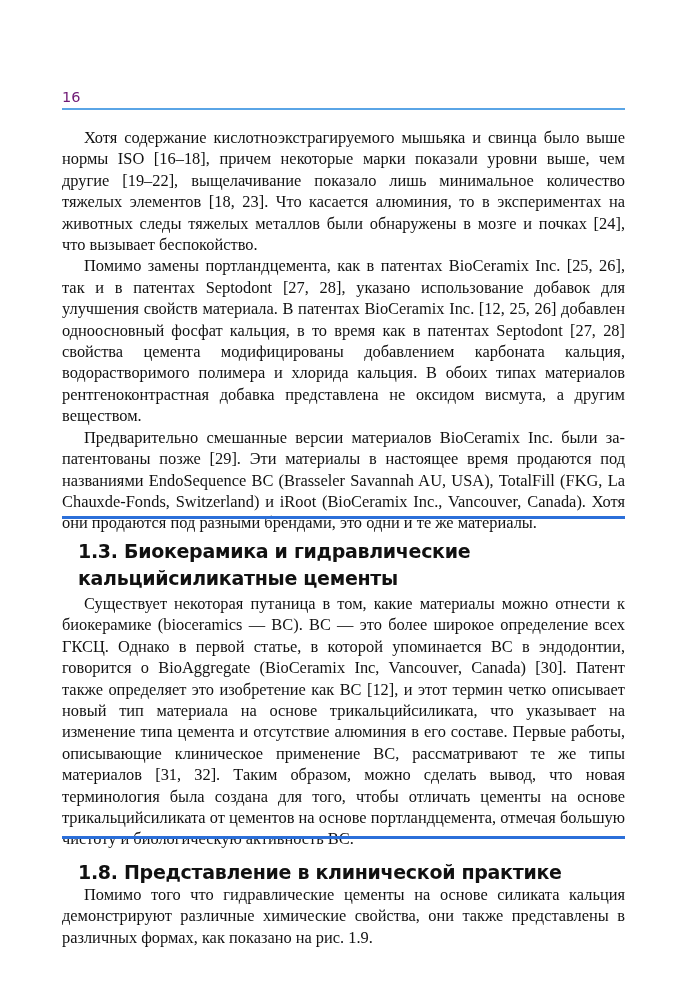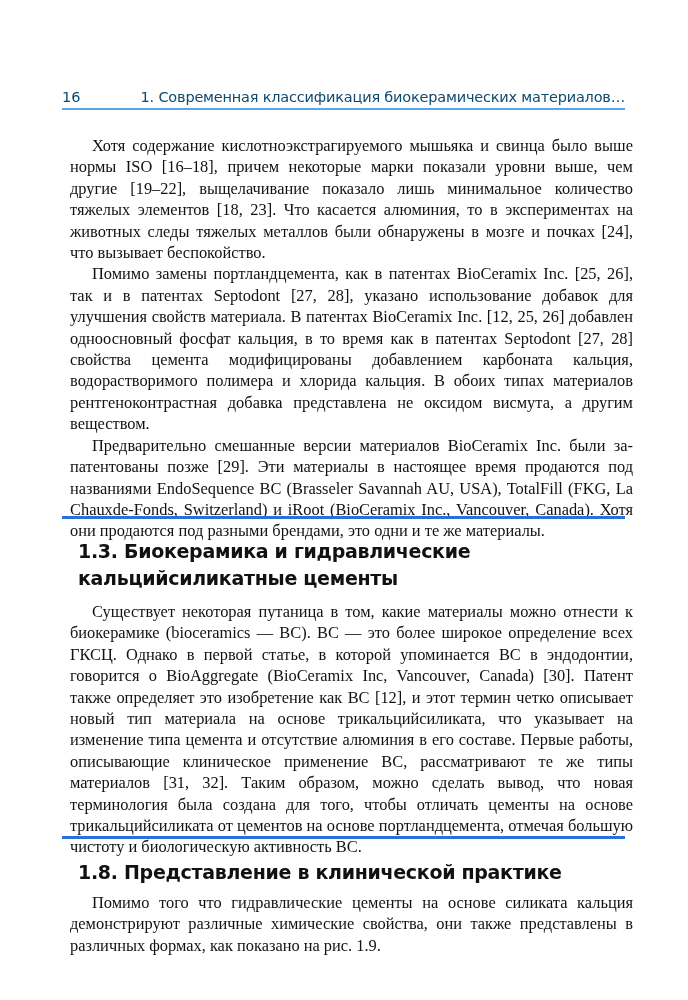--- a/index.html
+++ b/index.html
@@ -1,28 +1,28 @@
 <!DOCTYPE html>
 <html><head>
 <meta charset="utf-8">
 <style>
   html, body { margin: 0; padding: 0; background: #ffffff; }
   body { width: 688px; height: 1000px; position: relative; overflow: hidden; }
   .page { position: absolute; left: 62px; top: 0; width: 563px; }
   .running-head {
     position: absolute; top: 89px; left: 0; width: 563px;
     display: flex; justify-content: space-between; align-items: center;
-    font-family: "DejaVu Sans", sans-serif; font-size: 14.5px; color: #0c4a6e;
+    font-family: "DejaVu Sans", sans-serif; font-size: 14.5px; color: #701a75;
     padding-bottom: 3px; border-bottom: 2px solid #5aa5e6;
   }
   .running-head .num { font-size: 14.5px; }
   .running-head .title { font-size: 14.5px; letter-spacing: -0.2px; }
   .body-text {
     font-family: "Liberation Serif", serif; font-size: 16.4px; line-height: 21.4px;
-    color: #111; text-align: justify; margin: 8px;
+    color: #111; text-align: justify; margin: 0;
     hyphens: manual;
   }
   .para { text-indent: 22px; margin: 0; }
   .block1 { position: absolute; top: 127px; left: 0; width: 563px; }
   .section-rule { position: absolute; left: 0; width: 563px; height: 0; border-top: 3px solid #2b6fd9; }
   .section-heading {
     position: absolute; left: 0; width: 563px;
     font-family: "DejaVu Sans", sans-serif; font-weight: bold; font-size: 19px; line-height: 27px;
     color: #111; margin: 16px; letter-spacing: -0.3px;
   }
@@ -32,21 +32,20 @@
   .rule-14 { top: 836px; }
   .h-14 { top: 843px; }
   .block3 { position: absolute; top: 884px; left: 0; width: 563px; }
 </style>
 </head>
 <body>
 
 <div class="page">
   <div class="running-head">
     <span class="num">16</span>
-    <span class="title">1. Современная классификация биокерамических материалов…</span>
   </div>
 
   <div class="block1 body-text">
     <p class="para">Хотя содержание кислотноэкстрагируемого мышьяка и свинца было выше нормы ISO [16–18], причем некоторые марки показали уровни выше, чем другие [19–22], выщелачивание показало лишь минимальное количе­ство тяжелых элементов [18, 23]. Что касается алюминия, то в эксперимен­тах на животных следы тяжелых металлов были обнаружены в мозге и поч­ках [24], что вызывает беспокойство.</p>
     <p class="para">Помимо замены портландцемента, как в патентах BioCeramix Inc. [25, 26], так и в патентах Septodont [27, 28], указано использование добавок для улучшения свойств материала. В патентах BioCeramix Inc. [12, 25, 26] добав­лен одноосновный фосфат кальция, в то время как в патентах Septodont [27, 28] свойства цемента модифицированы добавлением карбоната кальция, водорастворимого полимера и хлорида кальция. В обоих типах материалов рентгеноконтрастная добавка представлена не оксидом висмута, а другим веществом.</p>
     <p class="para">Предварительно смешанные версии материалов BioCeramix Inc. были за­патентованы позже [29]. Эти материалы в настоящее время продаются под названиями EndoSequence BC (Brasseler Savannah AU, USA), TotalFill (FKG, La Chauxde-Fonds, Switzerland) и iRoot (BioCeramix Inc., Vancouver, Canada). Хотя они продаются под разными брендами, это одни и те же материалы.</p>
   </div>
 
   <div class="section-rule rule-13"></div>
   <h2 class="section-heading h-13">1.3. Биокерамика и гидравлические кальцийсиликатные цементы</h2>

